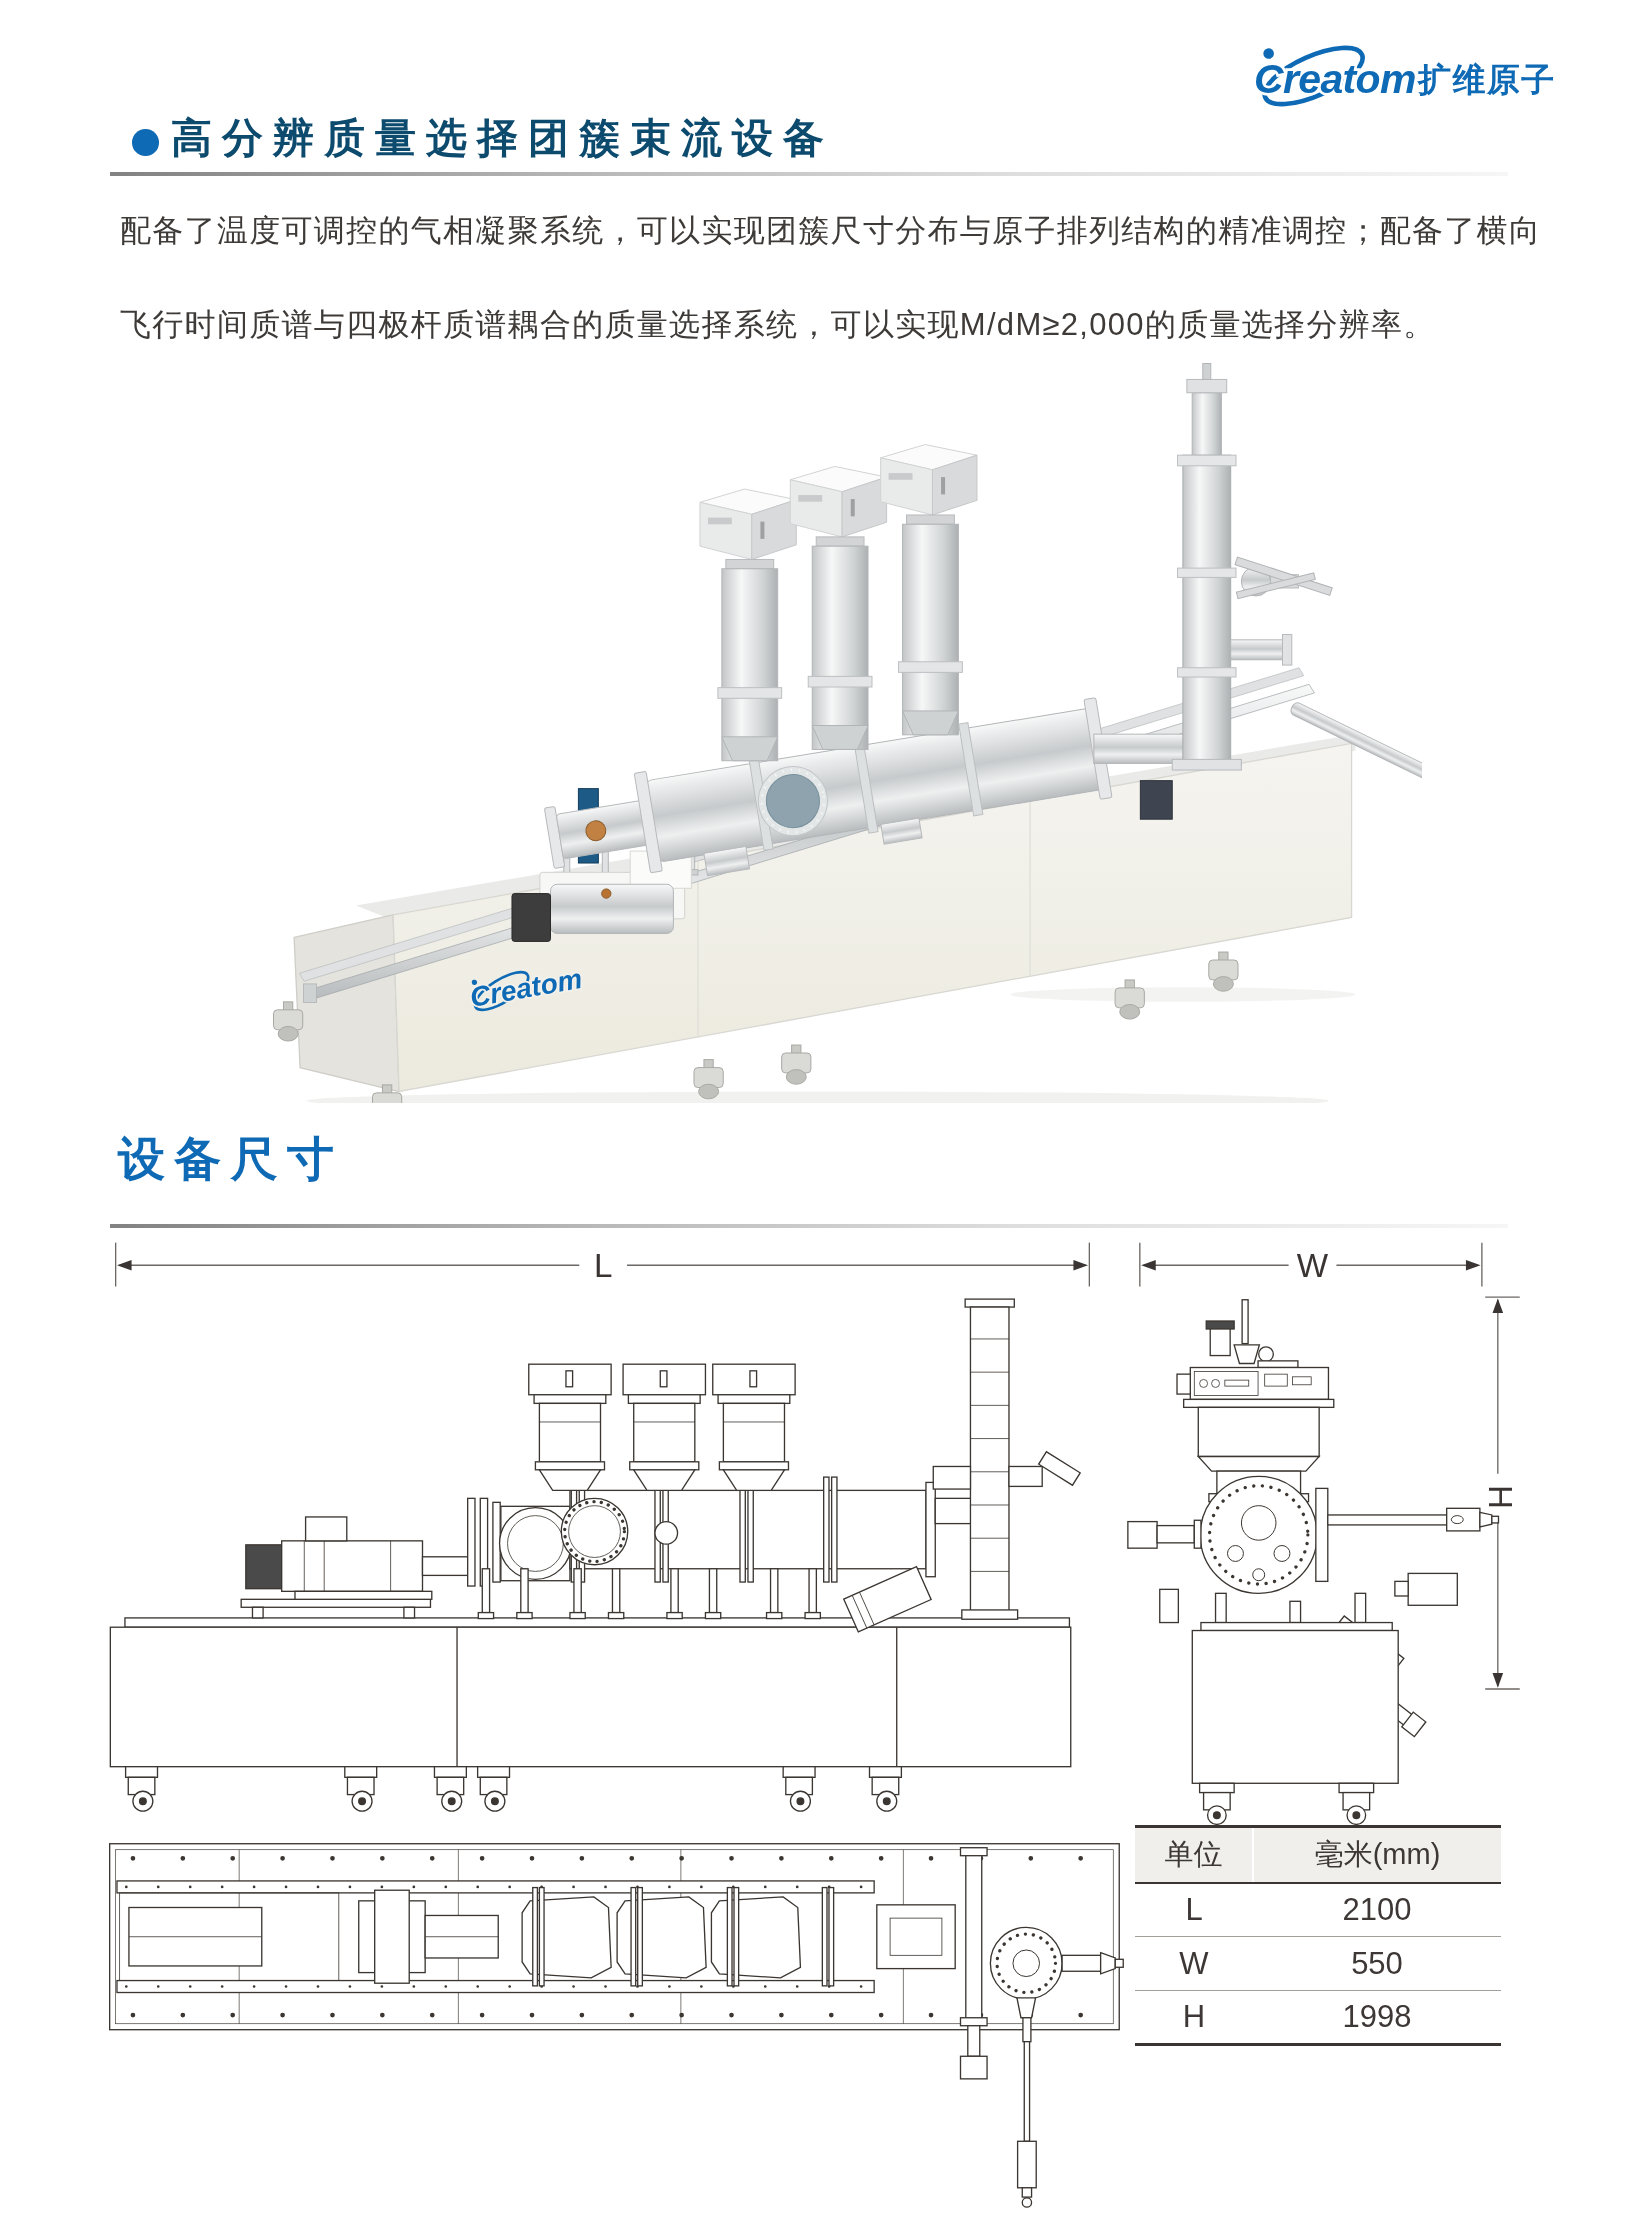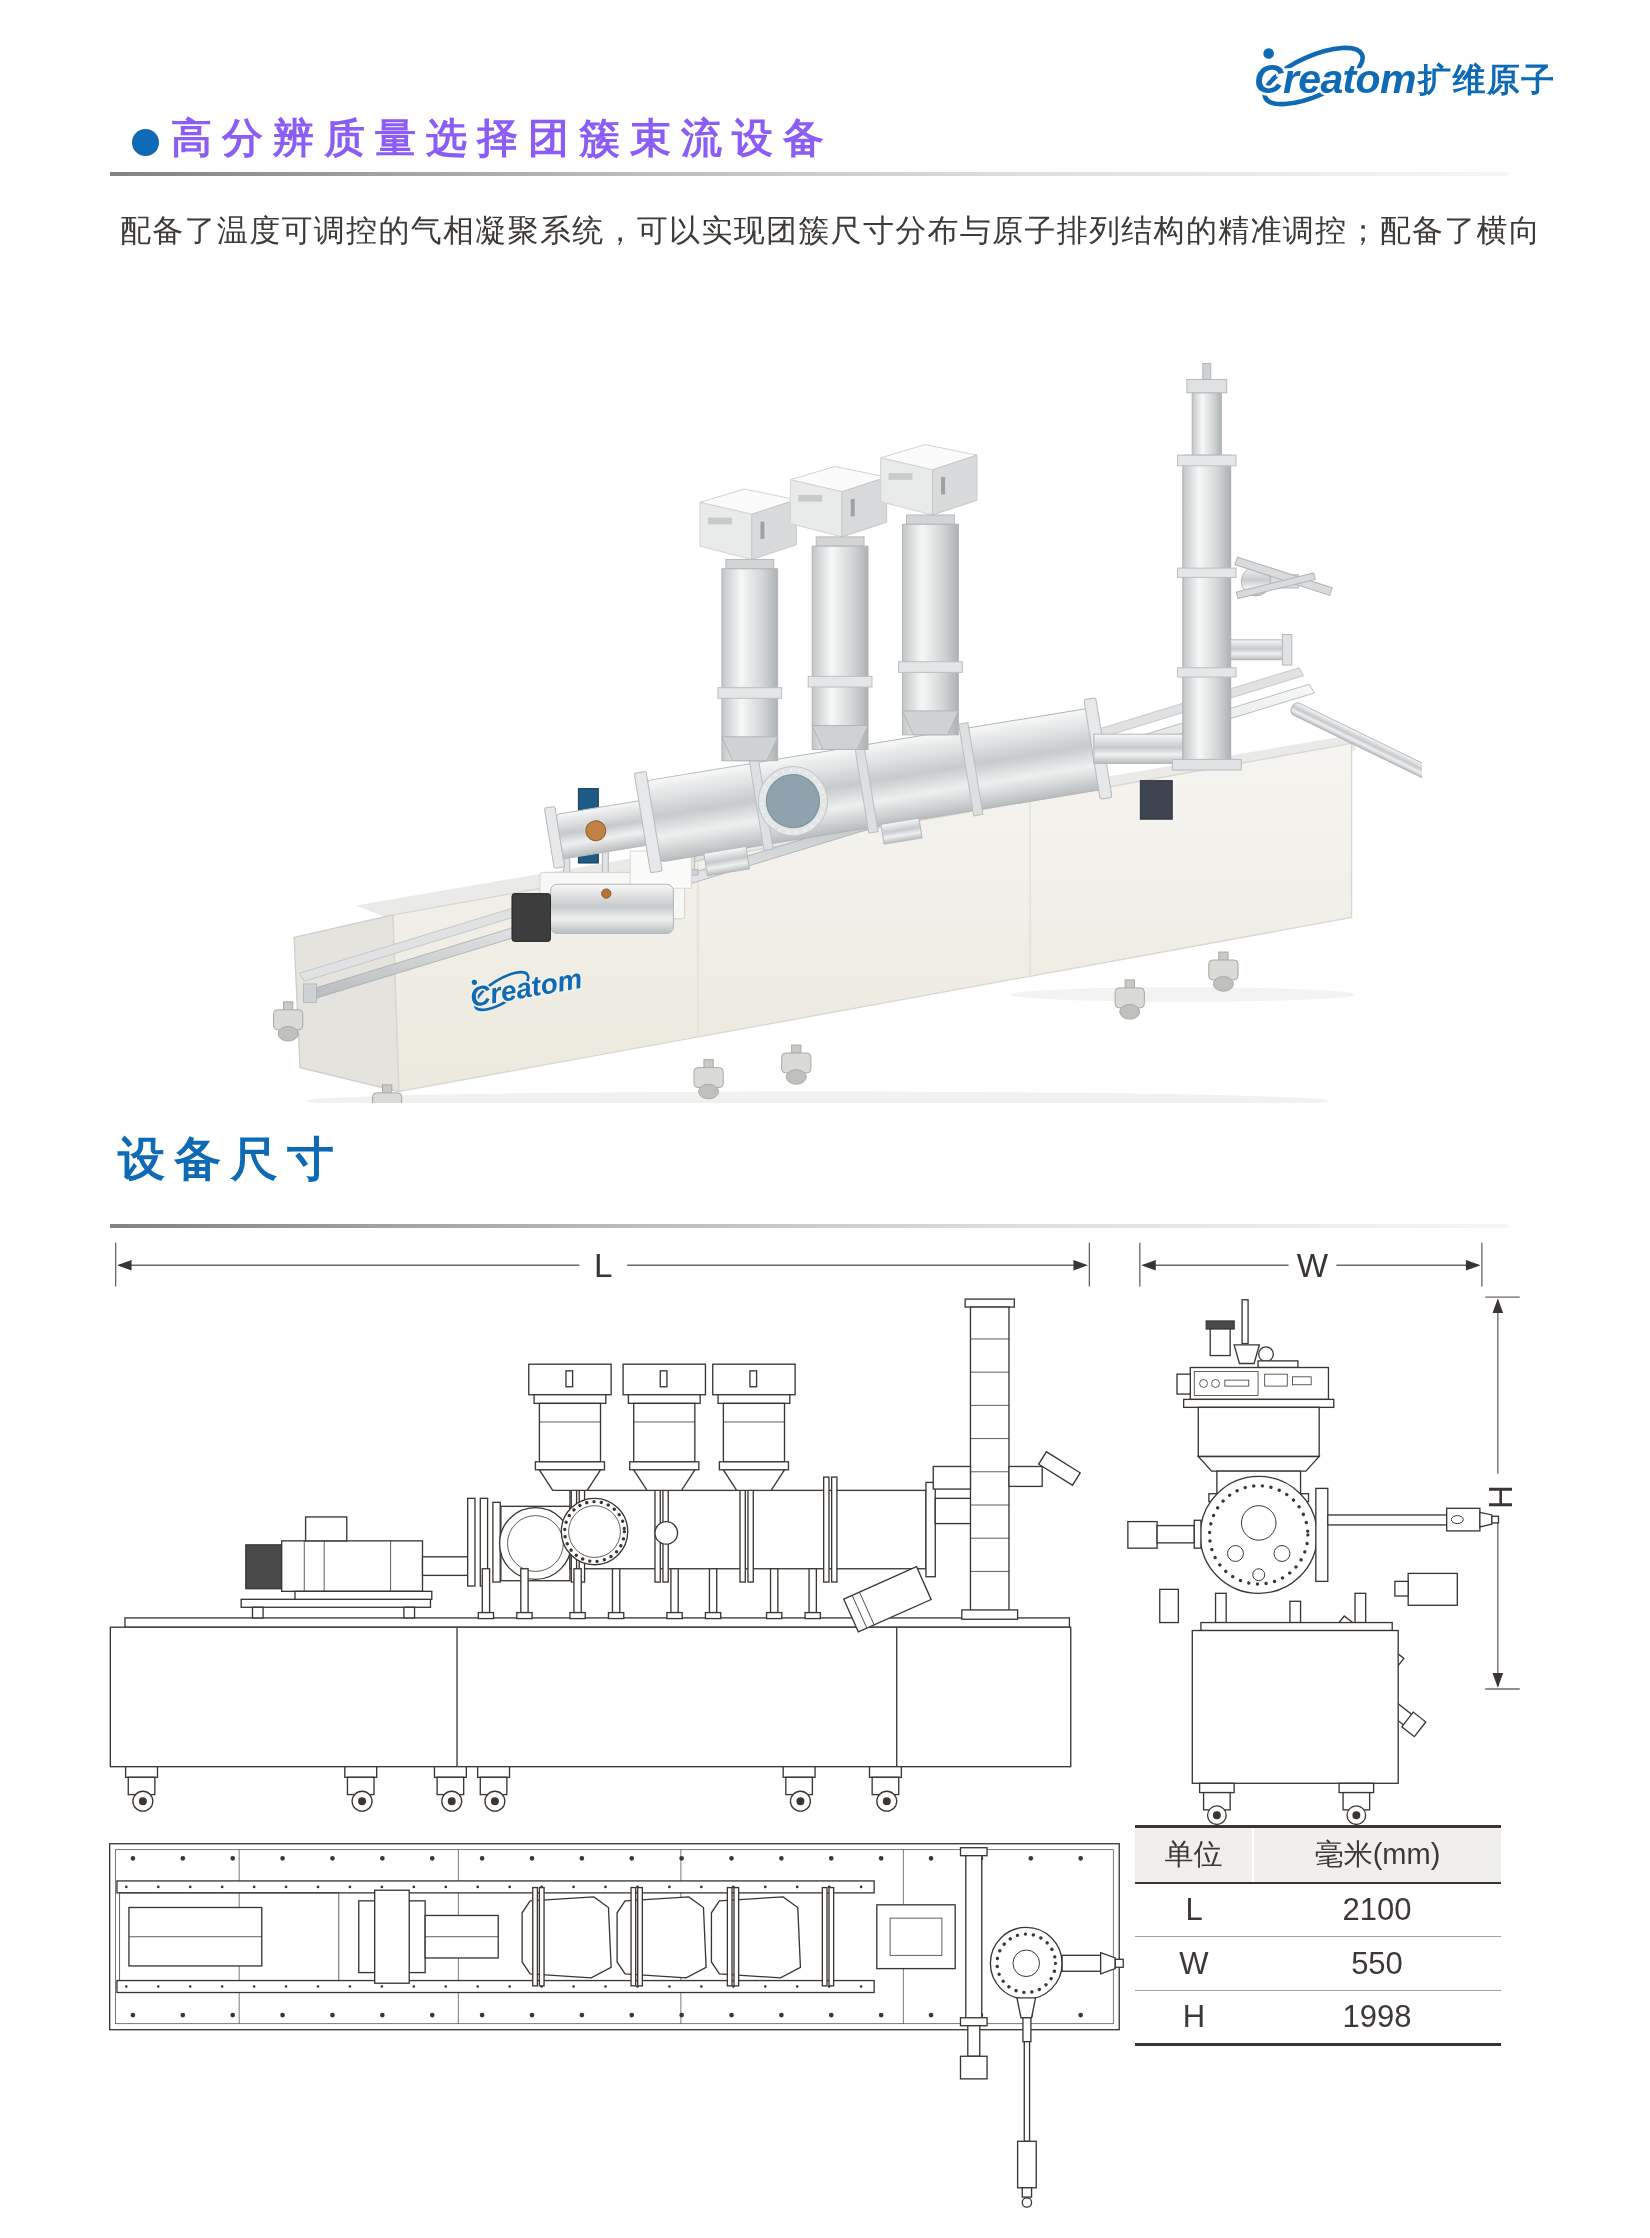--- a/index.html
+++ b/index.html
@@ -1,19 +1,19 @@
 <!DOCTYPE html>
 <html style="font-size:10.6px"><head>
 <meta charset="utf-8">
 <style>
   html,body{margin:0;padding:0;background:#fff;}
   .page{position:relative;width:1650px;height:2230px;background:#fff;overflow:hidden;
         font-family:"Liberation Sans","DejaVu Sans",sans-serif;}
   .abs{position:absolute;}
-  .page-title{font-size:41px;font-weight:bold;letter-spacing:10px;color:#8b5cf6;white-space:nowrap;}
+  .page-title{font-size:41px;font-weight:bold;letter-spacing:10px;color:#0c4a6e;white-space:nowrap;}
   .bullet{width:26.6px;height:26.6px;border-radius:50%;background:#0f6ab5;}
   .divider{height:4px;background:linear-gradient(to right,#828282,#b9b9b9 35%,#dedede 65%,#f6f6f6);}
   .intro-line{font-size:31px;letter-spacing:1.3px;color:#3e3a37;white-space:nowrap;}
   .section-heading{font-size:47px;font-weight:bold;letter-spacing:9.3px;color:#0f6ab5;white-space:nowrap;margin-top:8px;}
   table.size{border-collapse:collapse;width:365px;table-layout:fixed;color:#3d3835;}
   table.size th,table.size td{text-align:center;padding:4px;}
   table.size thead tr{background:#f1efec;height:56px;}
   table.size thead th{font-size:29px;font-weight:500;border-top:3.3px solid #3a3533;border-bottom:2px solid #3a3533;}
   table.size thead th+th{border-left:2.7px solid #ffffff;}
   table.size tbody tr{height:54px;}
@@ -34,20 +34,21 @@
     </g>
     <text x="14" y="82" font-size="62" font-weight="bold" font-style="italic" fill="#0f6ab5" stroke="#ffffff" stroke-width="8" paint-order="stroke" letter-spacing="-1">Creatom</text>
     <text x="262" y="79" font-size="50" font-weight="bold" fill="#0f6ab5" letter-spacing="2">扩维原子</text>
   </svg>
 
   <div class="abs bullet" style="left:132px;top:129px;"></div>
   <h1 class="abs page-title" style="left:171px;top:113px;margin:0;line-height:50px;">高分辨质量选择团簇束流设备</h1>
   <div class="abs divider" style="left:110px;top:172px;width:1398px;"></div>
 
   <div class="abs intro-line" style="left:120px;top:210px;">配备了温度可调控的气相凝聚系统，可以实现团簇尺寸分布与原子排列结构的精准调控；配备了横向</div>
+  <div class="abs intro-line" style="left:120px;top:304px;">飞行时间质谱与四极杆质谱耦合的质量选择系统，可以实现M/dM≥2,000的质量选择分辨率。</div>
 
   <svg class="abs" style="left:233px;top:362px;" width="1189" height="741" viewBox="0 0 1790 1115">
     <defs>
       <linearGradient id="mtl" x1="0" y1="0" x2="0" y2="1">
         <stop offset="0" stop-color="#f7f8f8"></stop>
           <stop offset="0.45" stop-color="#c7cacc"></stop>
         <stop offset="0.7" stop-color="#eef0f0"></stop>
           <stop offset="1" stop-color="#b9bcbe"></stop>
       </linearGradient>
       <linearGradient id="mtlv" x1="0" y1="0" x2="1" y2="0">

